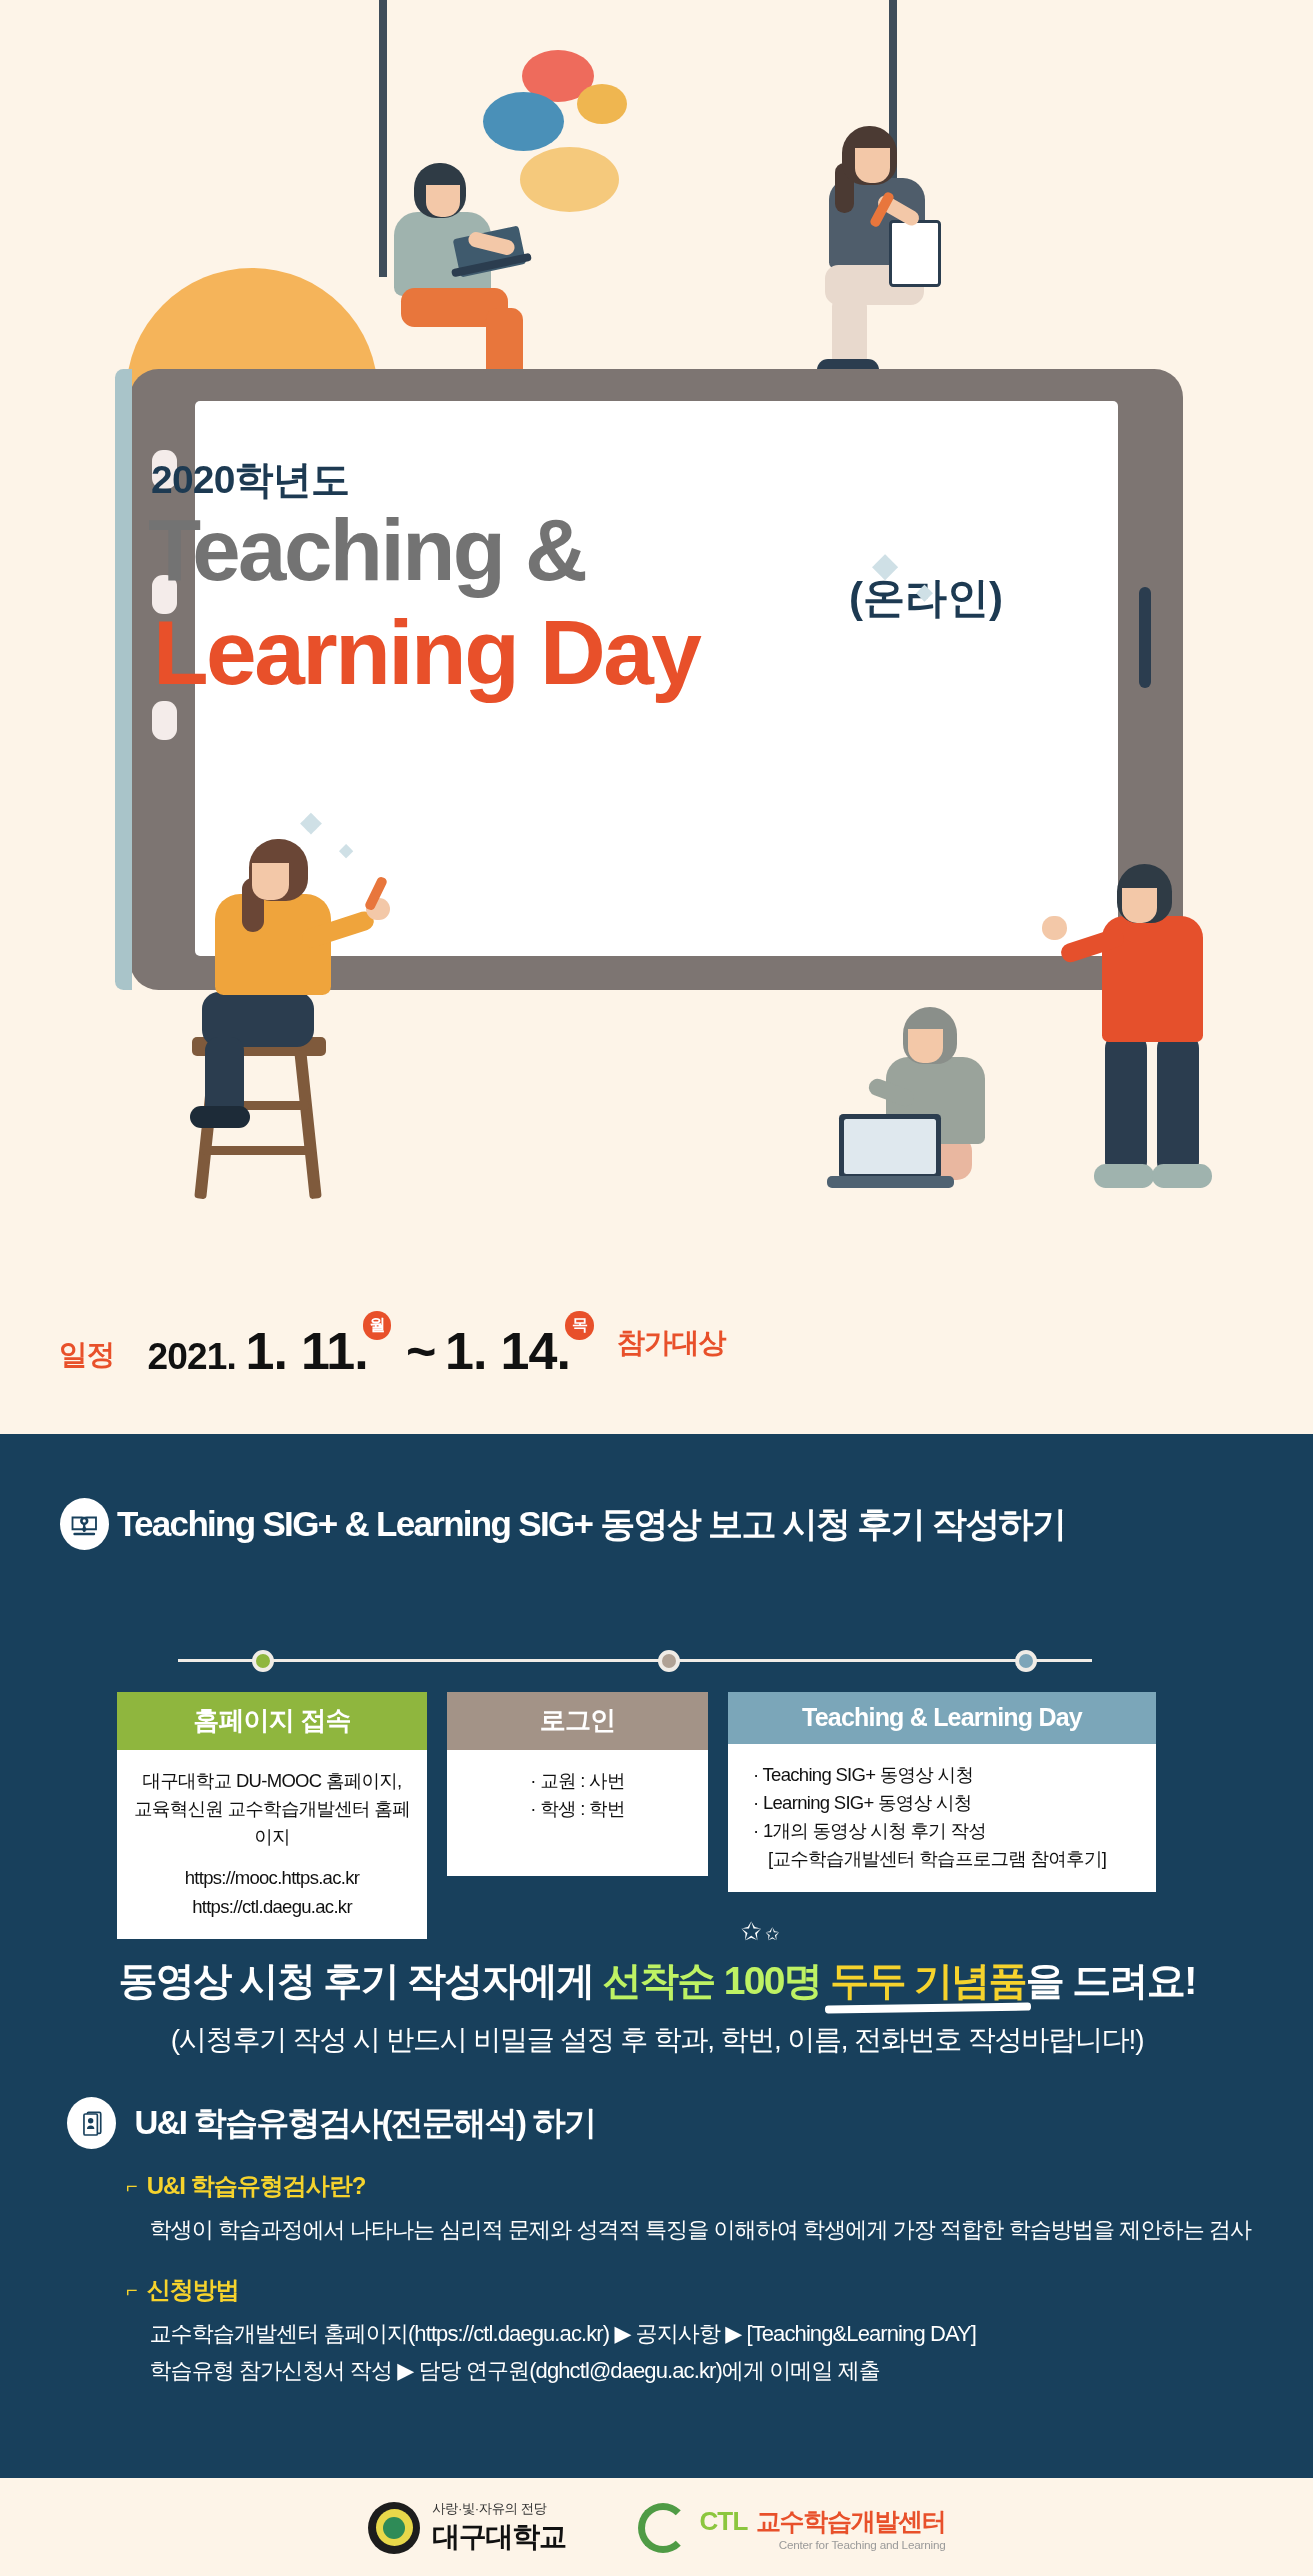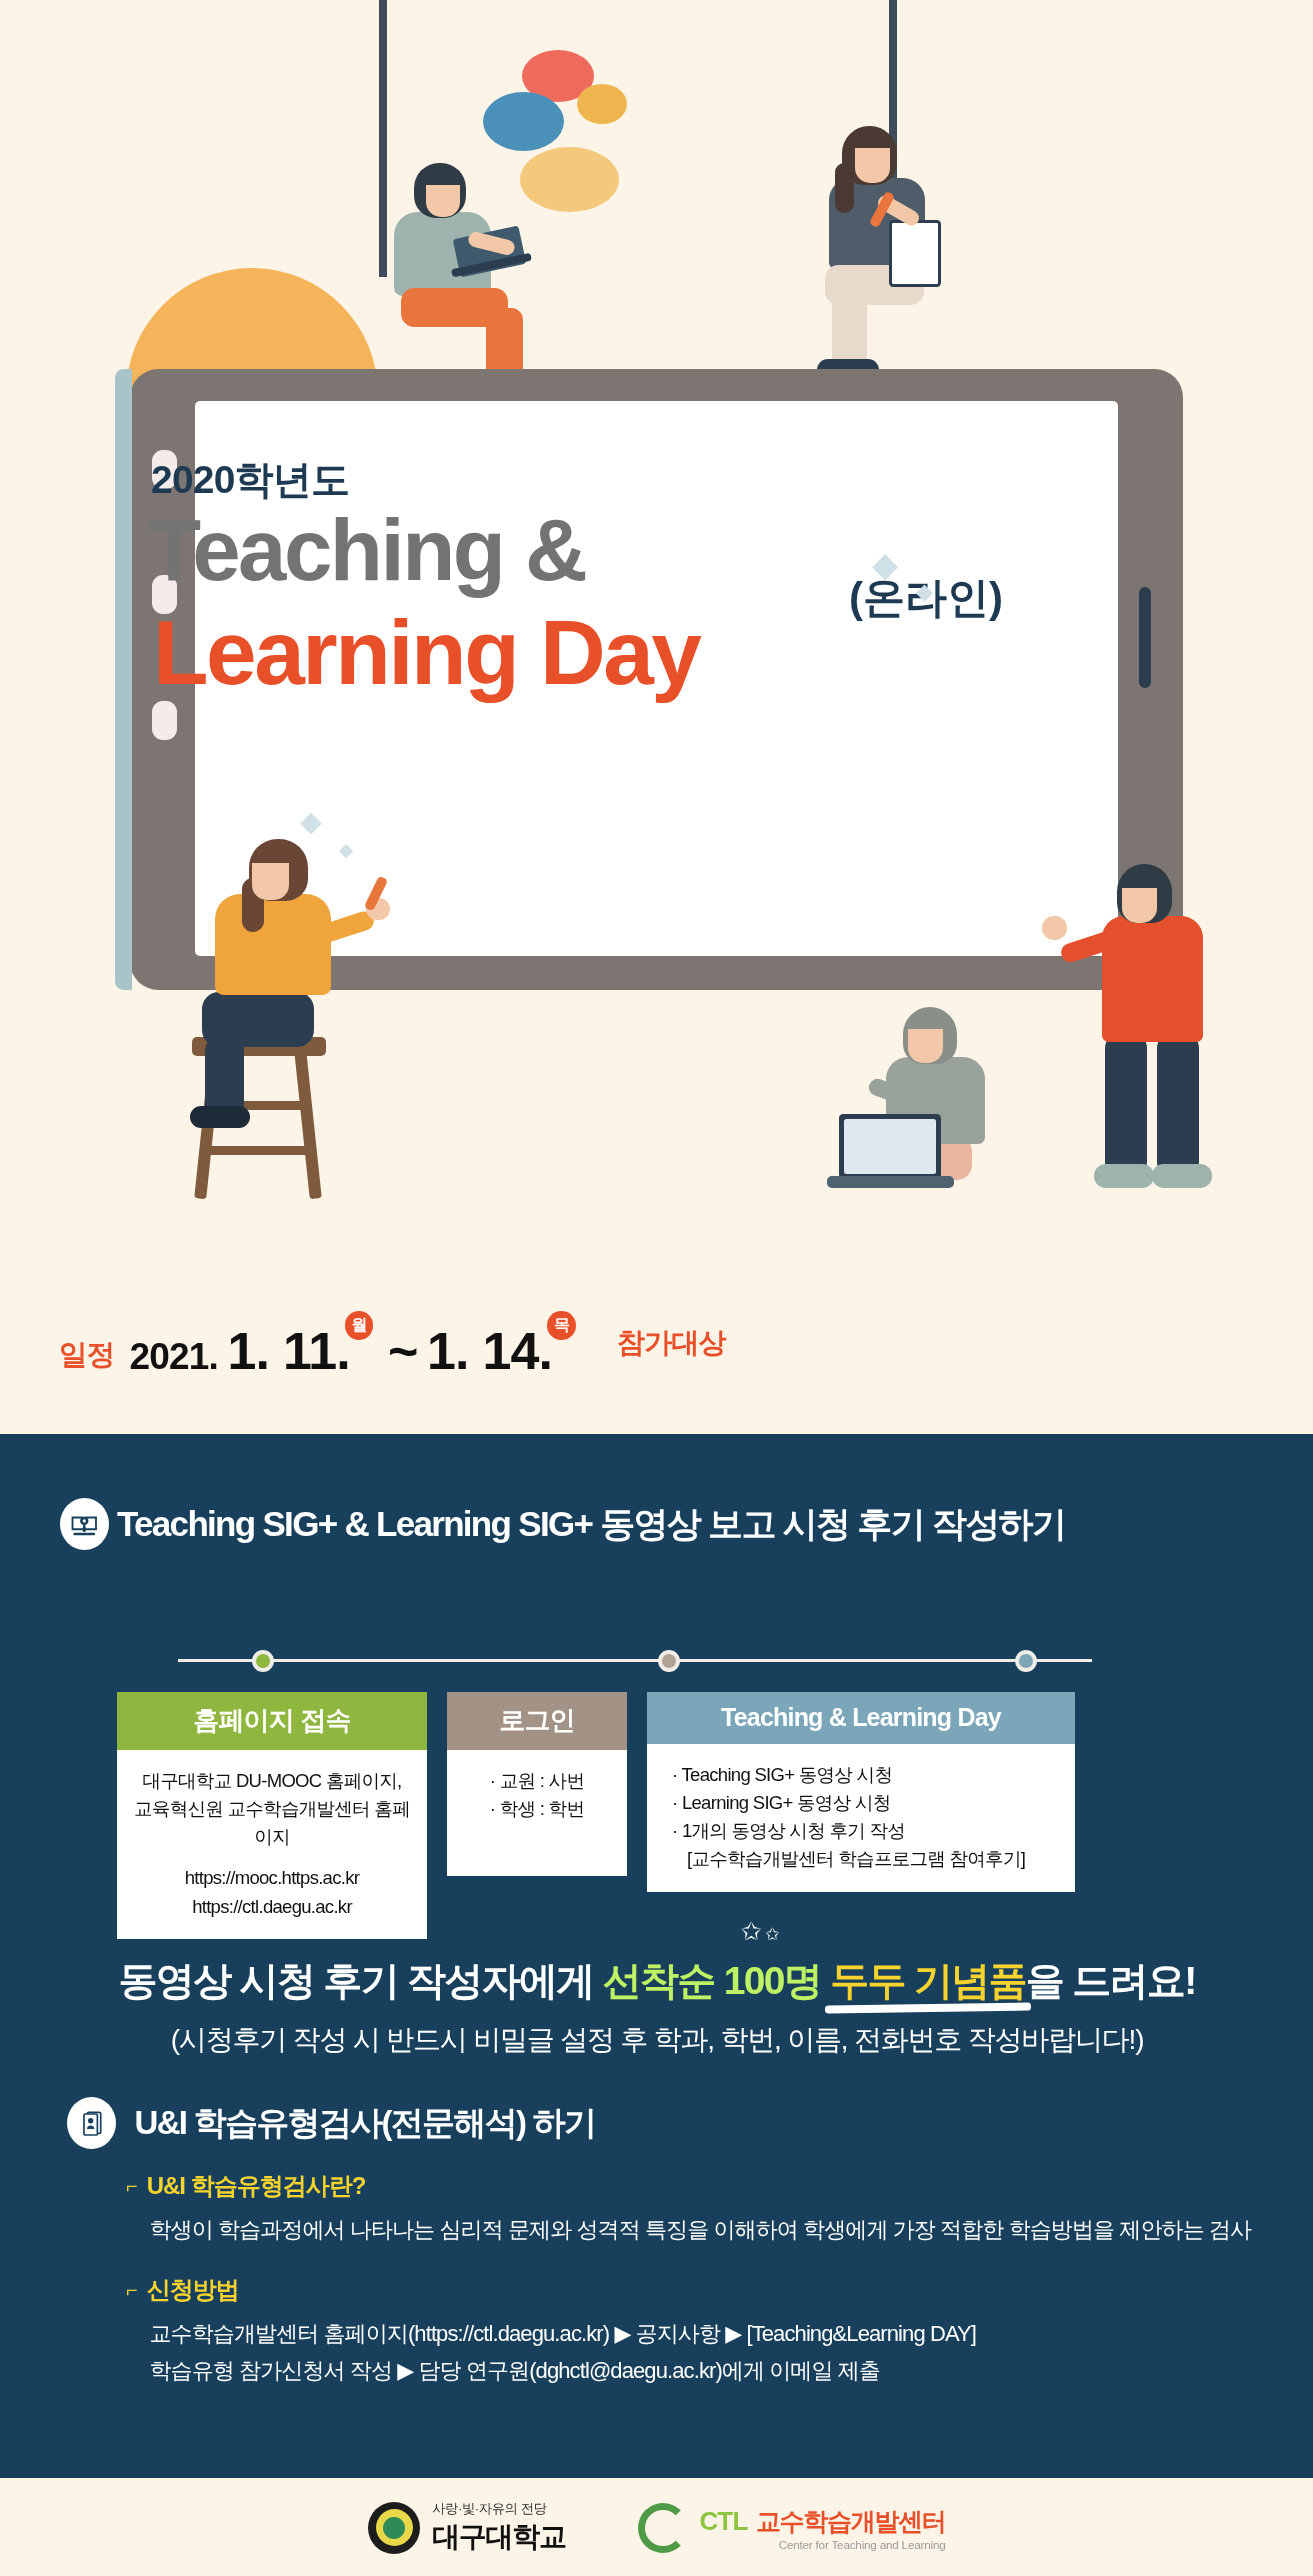--- a/index.html
+++ b/index.html
@@ -179,21 +179,21 @@
   .pE .sho2 { left: 87px; top: 300px; width: 60px; height: 23.5px; background: #9fb3ae; border-radius: 11.7px; }
 
   
   .schedule {
     position: absolute; left: 0; top: 1292px;
     width: 1314px; height: 143px;
     background: #fdf4e8;
   }
   .sch-inner {
     position: absolute; left: 59px; top: 28.5px;
-    display: flex; align-items: flex-end; gap: 15px;
+    display: flex; align-items: flex-end; gap: 33px;
   }
   .sch-label {
     font-size: 28.5px; font-weight: 700; color: #e8502a;
     letter-spacing: -0.8px; padding-bottom: 6.7px;
   }
   .sch-date {
     font-size: 37px; font-weight: 700; color: #111111;
     letter-spacing: -0.8px; position: relative; white-space: nowrap;
   }
   .sch-date .big { font-size: 52px; }
@@ -265,21 +265,21 @@
   }
   .card .card-body {
     padding: 17px 15px 18.5px;
     font-size: 18.5px; color: #111111;
     line-height: 1.52; letter-spacing: -0.7px;
   }
   .card.c1 { width: 310px; }
   .card.c1 .card-head { background: #8fb63e; }
   .card.c1 .card-body { text-align: center; }
   .card.c1 .urls { margin-top: 13.4px; }
-  .card.c2 { width: 180px; }
+  .card.c2 { width: 261px; }
   .card.c2 .card-head { background: #a39387; }
   .card.c2 .card-body { text-align: center; min-height: 126px; }
   .card.c3 { width: 428px; }
   .card.c3 .card-head { background: #7ba6b9; font-size: 25px; }
   .card.c3 .card-body { text-align: left; padding-left: 25px; }
   .card.c3 .sub { padding-left: 15px; }
 
   
   .prize {
     position: absolute; left: 0; top: 520px;

